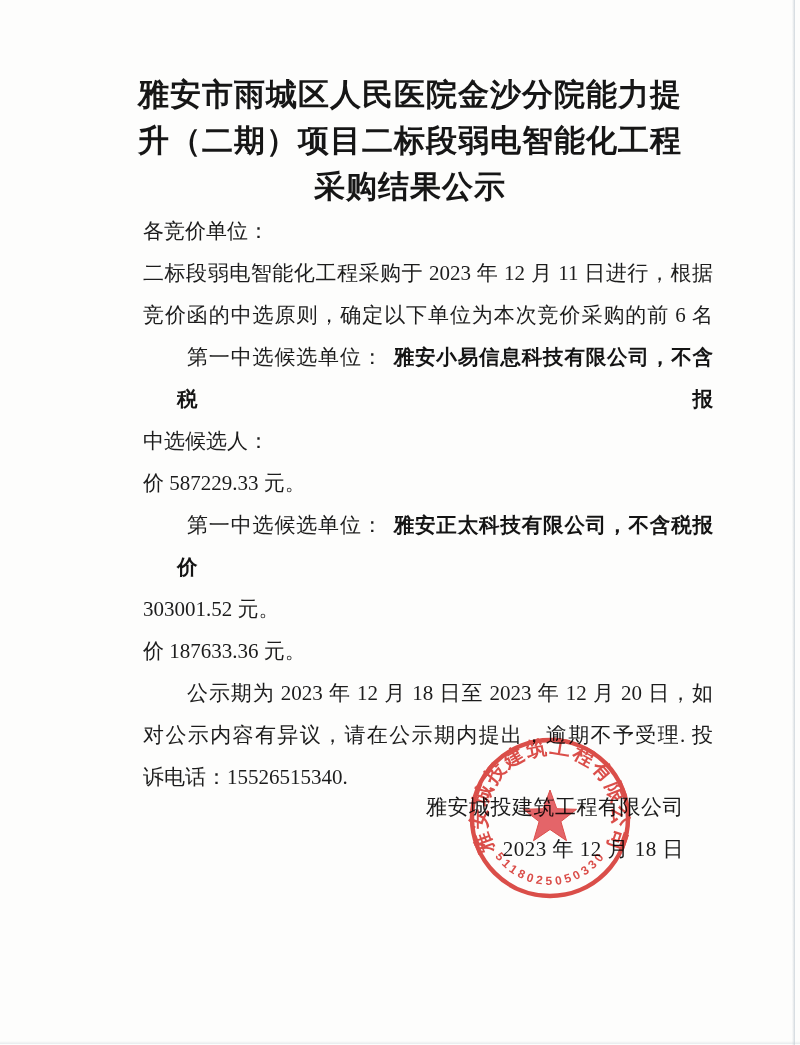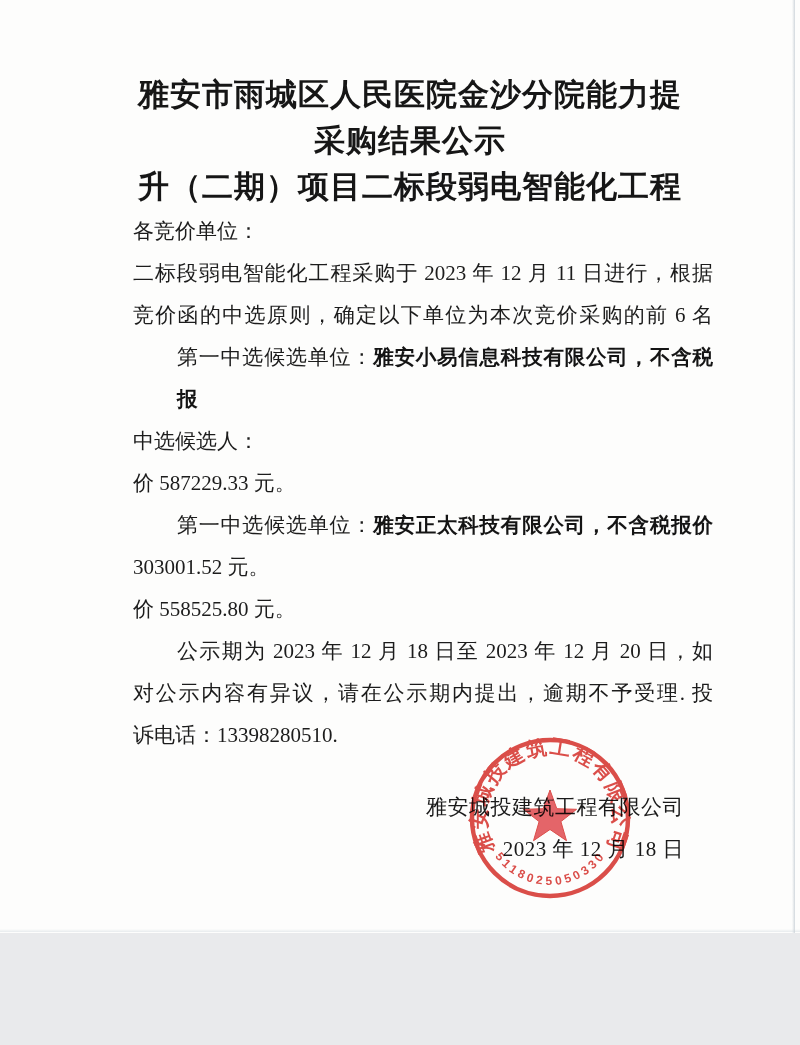--- a/index.html
+++ b/index.html
@@ -1,18 +1,18 @@
 <!DOCTYPE html>
 <html style="--seal-red: #d93a36; --seal-star: #e4555a;"><head>
 <meta charset="utf-8">
 <style>
   html,body{margin:0;padding:0;background:#e9eaec;}
   .page{
     position:relative;
-    width:800px;height:933px;
+    width:800px;height:1045px;
     margin:0 auto;
     background:#fdfdfc;
     overflow:hidden;
     font-family:"Liberation Serif","DejaVu Serif",serif;
     color:#1f1f1f;
   }
   
   .edge-right{position:absolute;top:0;right:5px;width:3px;height:100%;
     background:linear-gradient(to right,rgba(190,200,208,0),rgba(175,186,196,.55));}
   .edge-bottom{position:absolute;left:0;bottom:1px;width:100%;height:3px;
@@ -31,21 +31,21 @@
   .body-block{
     margin:0 0 0 133px;
     width:580px;
     font-size:21px;
     line-height:42px;
     color:#1c1c1c;
   }
   .line{text-align:left;white-space:normal;}
   .line.just{text-align:justify;text-align-last:justify;}
   .line.indent{padding-left:44px;}
-  .seg{font-weight:400;}
+  .seg{font-weight:400;margin-left:10px;}
   .seg.bold{
     font-weight:700;
     font-family:"Liberation Sans","DejaVu Sans",sans-serif;
     font-size:20.5px;
     color:#141414;
   }
   .signature{
     position:absolute;
     top:786px;right:116px;
     text-align:right;
@@ -67,37 +67,37 @@
     font-weight:700;
   }
 </style>
 </head>
 <body>
 
 <div class="page">
 
   <div class="title-block">
     <div>雅安市雨城区人民医院金沙分院能力提</div>
+    <div>升（二期）项目二标段弱电智能化工程</div>
     <div>采购结果公示</div>
-    <div>升（二期）项目二标段弱电智能化工程</div>
   </div>
 
   <div class="body-block">
       <div class="line"><span class="seg">各竞价单位：</span></div>
       <div class="line just"><span class="seg">二标段弱电智能化工程采购于 2023 年 12 月 11 日进行，根据</span></div>
       <div class="line just"><span class="seg">竞价函的中选原则，确定以下单位为本次竞价采购的前 6 名</span></div>
       <div class="line indent just"><span class="seg">第一中选候选单位：</span><span class="seg bold">雅安小易信息科技有限公司，不含税报</span></div>
       <div class="line"><span class="seg">中选候选人：</span></div>
       <div class="line"><span class="seg">价 587229.33 元。</span></div>
       <div class="line indent just"><span class="seg">第一中选候选单位：</span><span class="seg bold">雅安正太科技有限公司，不含税报价</span></div>
       <div class="line"><span class="seg">303001.52 元。</span></div>
-      <div class="line"><span class="seg">价 558525.80 元。</span></div>
+      <div class="line"><span class="seg">价 187633.36 元。</span></div>
       <div class="line indent just"><span class="seg">公示期为 2023 年 12 月 18 日至 2023 年 12 月 20 日，如</span></div>
       <div class="line just"><span class="seg">对公示内容有异议，请在公示期内提出，逾期不予受理. 投</span></div>
-      <div class="line"><span class="seg">诉电话：13398280510.</span></div>
+      <div class="line"><span class="seg">诉电话：15526515340.</span></div>
     </div>
 
   <div class="signature">
     <div class="sig-company">雅安城投建筑工程有限公司</div>
     <div class="sig-date">2023 年 12 月 18 日</div>
   </div>
 
   <svg class="seal" viewBox="0 0 190 190" xmlns="http://www.w3.org/2000/svg">
     <defs>
       <path id="sealTopArc" d="M 39.6 127 A 64 64 0 0 1 95 31 A 64 64 0 0 1 150.4 127" fill="none"></path>

